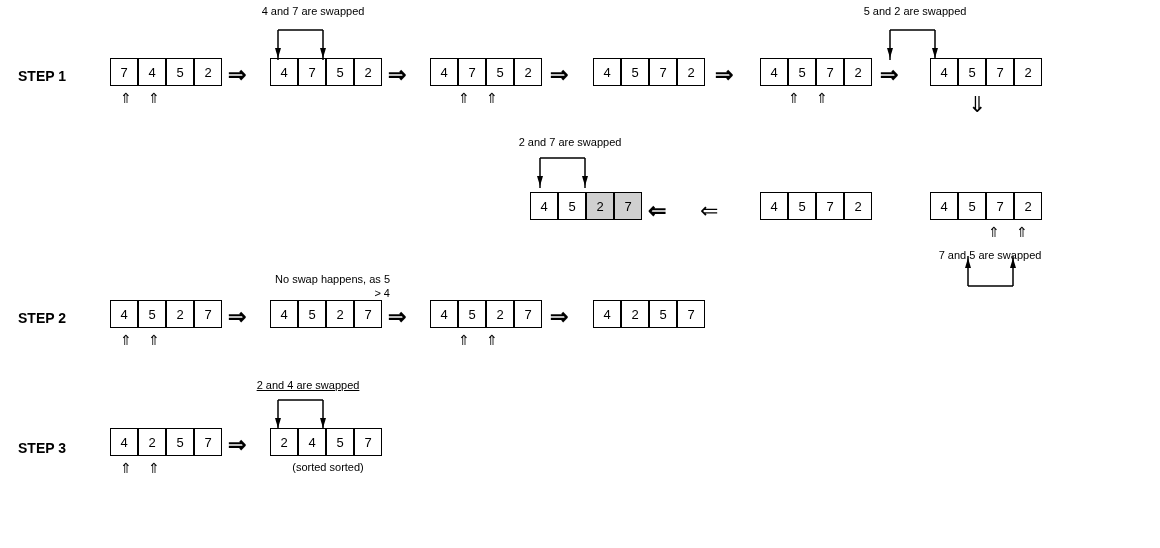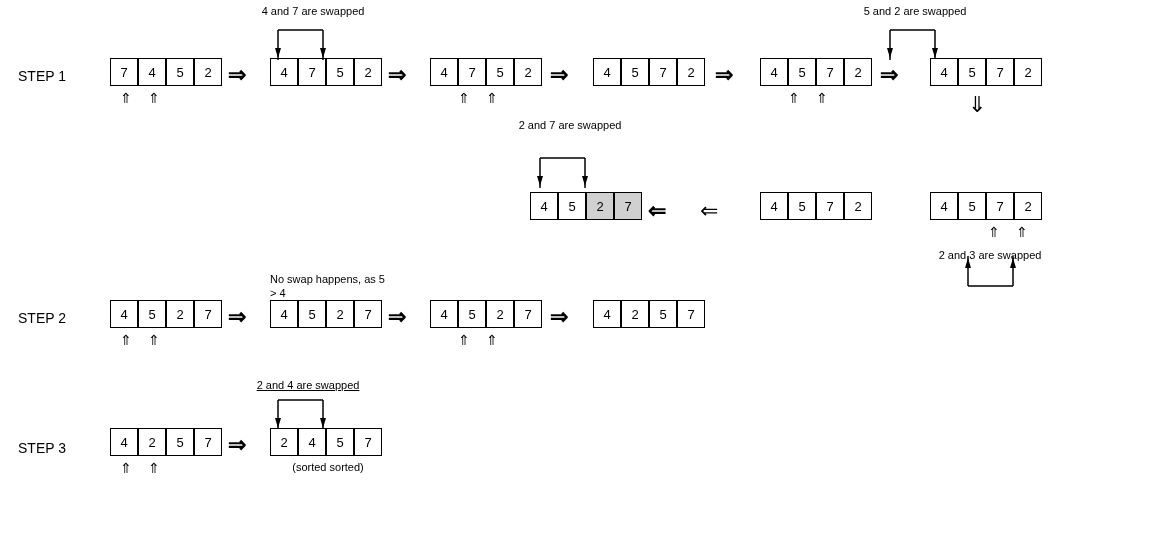--- a/index.html
+++ b/index.html
@@ -38,21 +38,21 @@
       background: #fff;
     }
     .cell.highlighted {
       background: #d0d0d0;
     }
 
     
     .step-label {
       position: absolute;
       font-size: 14px;
-      font-weight: normal;
+      font-weight: bold;
     }
 
     
     .arrow-right {
       position: absolute;
       font-size: 22px;
       font-weight: bold;
       color: #000;
     }
     .arrow-left {
@@ -176,42 +176,42 @@
 
   <span class="arrow-down" style="left:968px; top:92px; font-size:22px;">⇓</span>
 
   <svg class="bracket-svg" style="left:530px; top:148px; width:70px; height:42px;">
     <line x1="10" y1="40" x2="10" y2="10" stroke="#000" stroke-width="1.5"></line>
     <line x1="10" y1="10" x2="55" y2="10" stroke="#000" stroke-width="1.5"></line>
     <line x1="55" y1="10" x2="55" y2="40" stroke="#000" stroke-width="1.5"></line>
     <polygon points="10,38 7,28 13,28" fill="#000"></polygon>
     <polygon points="55,38 52,28 58,28" fill="#000"></polygon>
   </svg>
-  <span class="annotation" style="left:510px; top:118px; width:120px;">2 and 7 are swapped</span>
+  <span class="annotation" style="left:510px; top:135px; width:120px;">2 and 7 are swapped</span>
 
   <div class="array-group" style="left:530px; top:192px;">
     <div class="cell">4</div>
     <div class="cell">5</div>
     <div class="cell highlighted">2</div>
     <div class="cell highlighted">7</div>
   </div>
 
   <span class="arrow-left" style="left:648px; top:198px;">⇐</span>
 
   <div class="array-group" style="left:930px; top:192px;">
     <div class="cell">4</div>
     <div class="cell">5</div>
     <div class="cell">7</div>
     <div class="cell">2</div>
   </div>
 
   <span class="up-arrow" style="left:988px; top:224px;">⇑</span>
   <span class="up-arrow" style="left:1016px; top:224px;">⇑</span>
 
-  <span class="annotation" style="left:930px; top:248px; width:120px;">2 and 3 are swapped</span>
+  <span class="annotation" style="left:930px; top:248px; width:120px;">7 and 5 are swapped</span>
 
   <svg class="bracket-svg" style="left:958px; top:256px; width:70px; height:42px;">
     <line x1="10" y1="0" x2="10" y2="30" stroke="#000" stroke-width="1.5"></line>
     <line x1="10" y1="30" x2="55" y2="30" stroke="#000" stroke-width="1.5"></line>
     <line x1="55" y1="0" x2="55" y2="30" stroke="#000" stroke-width="1.5"></line>
     <polygon points="10,2 7,12 13,12" fill="#000"></polygon>
     <polygon points="55,2 52,12 58,12" fill="#000"></polygon>
   </svg>
 
   <span class="step-label" style="left:18px; top:310px;text-align:right;">STEP 2</span>
@@ -221,21 +221,21 @@
     <div class="cell">5</div>
     <div class="cell">2</div>
     <div class="cell">7</div>
   </div>
 
   <span class="up-arrow" style="left:120px; top:332px;">⇑</span>
   <span class="up-arrow" style="left:148px; top:332px;">⇑</span>
 
   <span class="arrow-right" style="left:228px; top:304px;">⇒</span>
 
-  <span class="annotation" style="left:270px; top:272px; width:120px; text-align:left;">No swap happens, as
+  <span class="annotation" style="left:270px; top:272px; width:120px; text-align:right;">No swap happens, as
 5 &gt; 4</span>
 
   <div class="array-group" style="left:270px; top:300px;">
     <div class="cell">4</div>
     <div class="cell">5</div>
     <div class="cell">2</div>
     <div class="cell">7</div>
   </div>
 
   <span class="arrow-right" style="left:388px; top:304px;">⇒</span>

